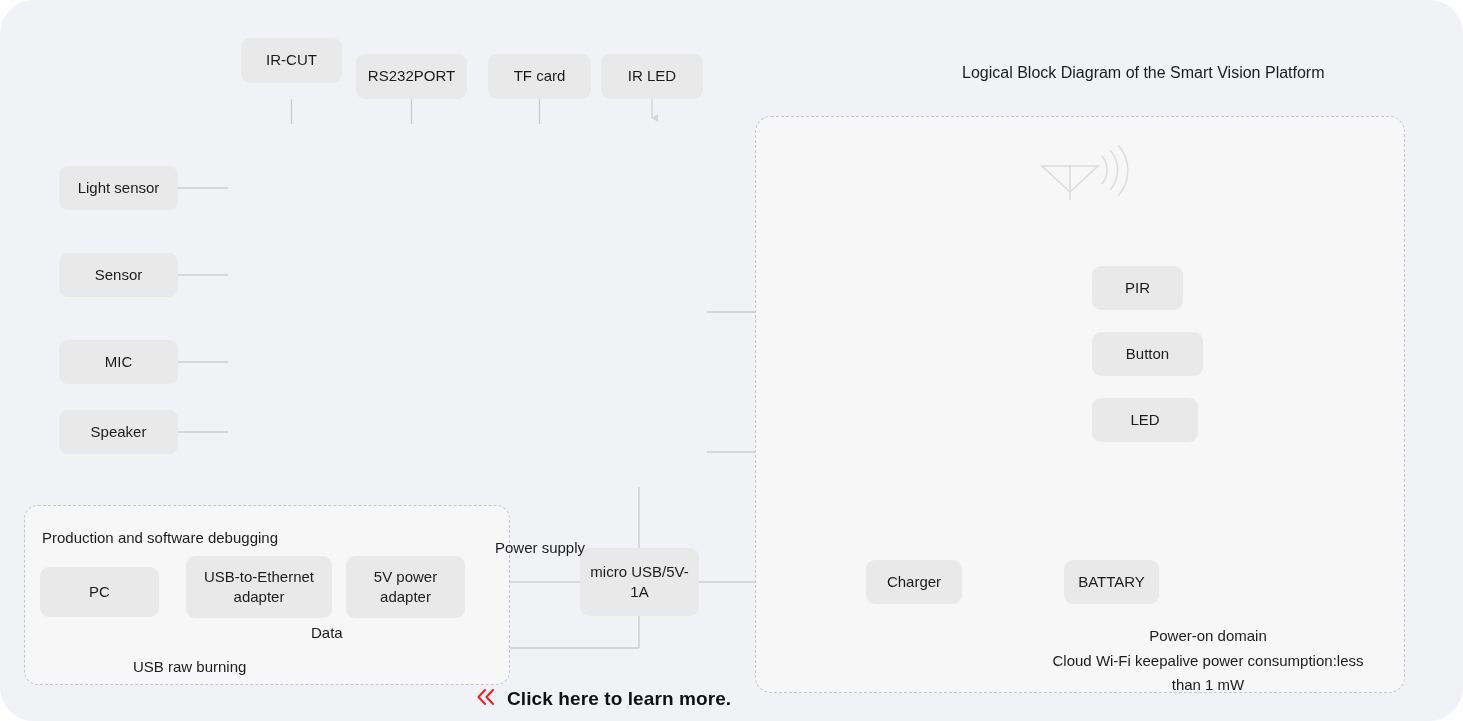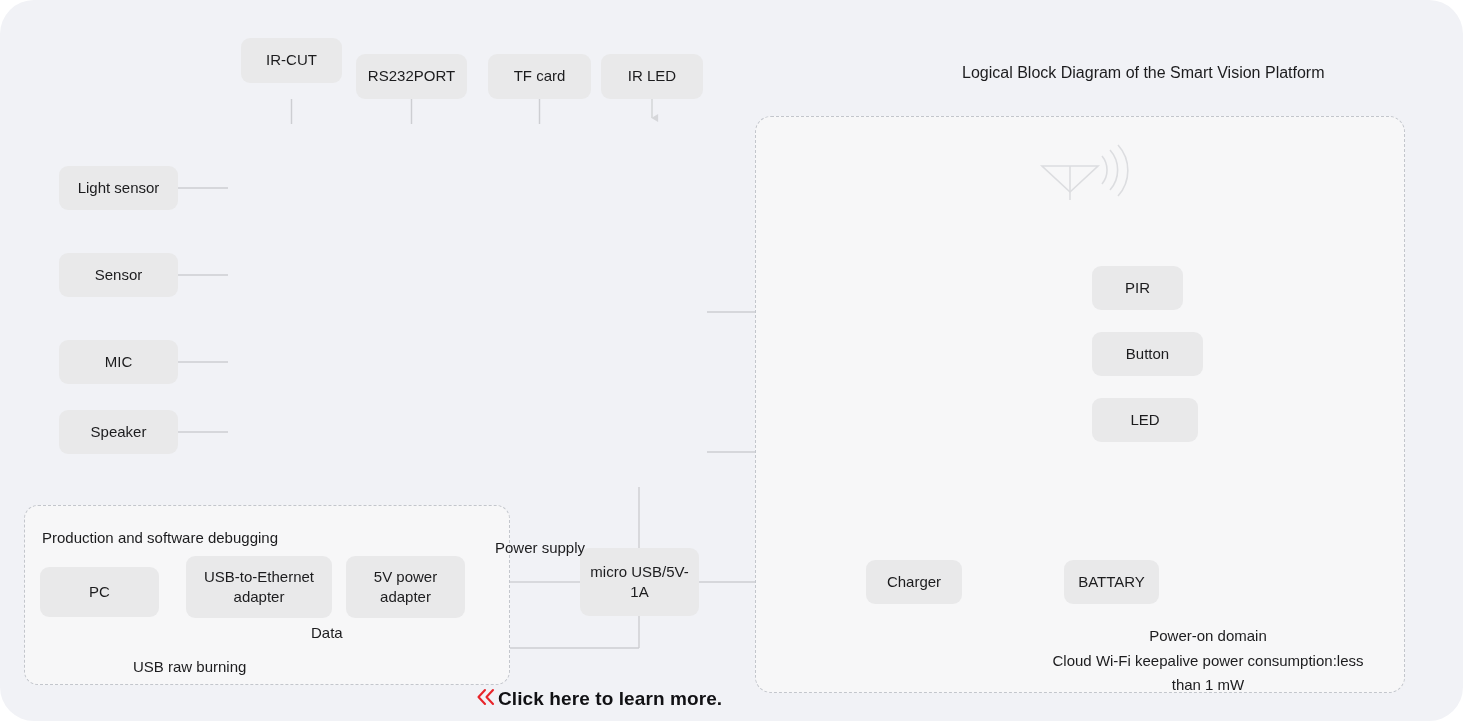--- a/index.html
+++ b/index.html
@@ -76,20 +76,21 @@
     color: #1c1c1e;
     z-index: 4;
   }
   
   #cta {
     position: absolute;
     left: 474px;
     top: 686px;
     display: flex;
     align-items: center;
+    gap: 9px;
     z-index: 6;
     cursor: pointer;
   }
   #cta .cta-text {
     font-size: 19px;
     font-weight: bold;
     color: #111114;
     letter-spacing: 0.1px;
   }
   #cta .cta-chev { display: block; }

